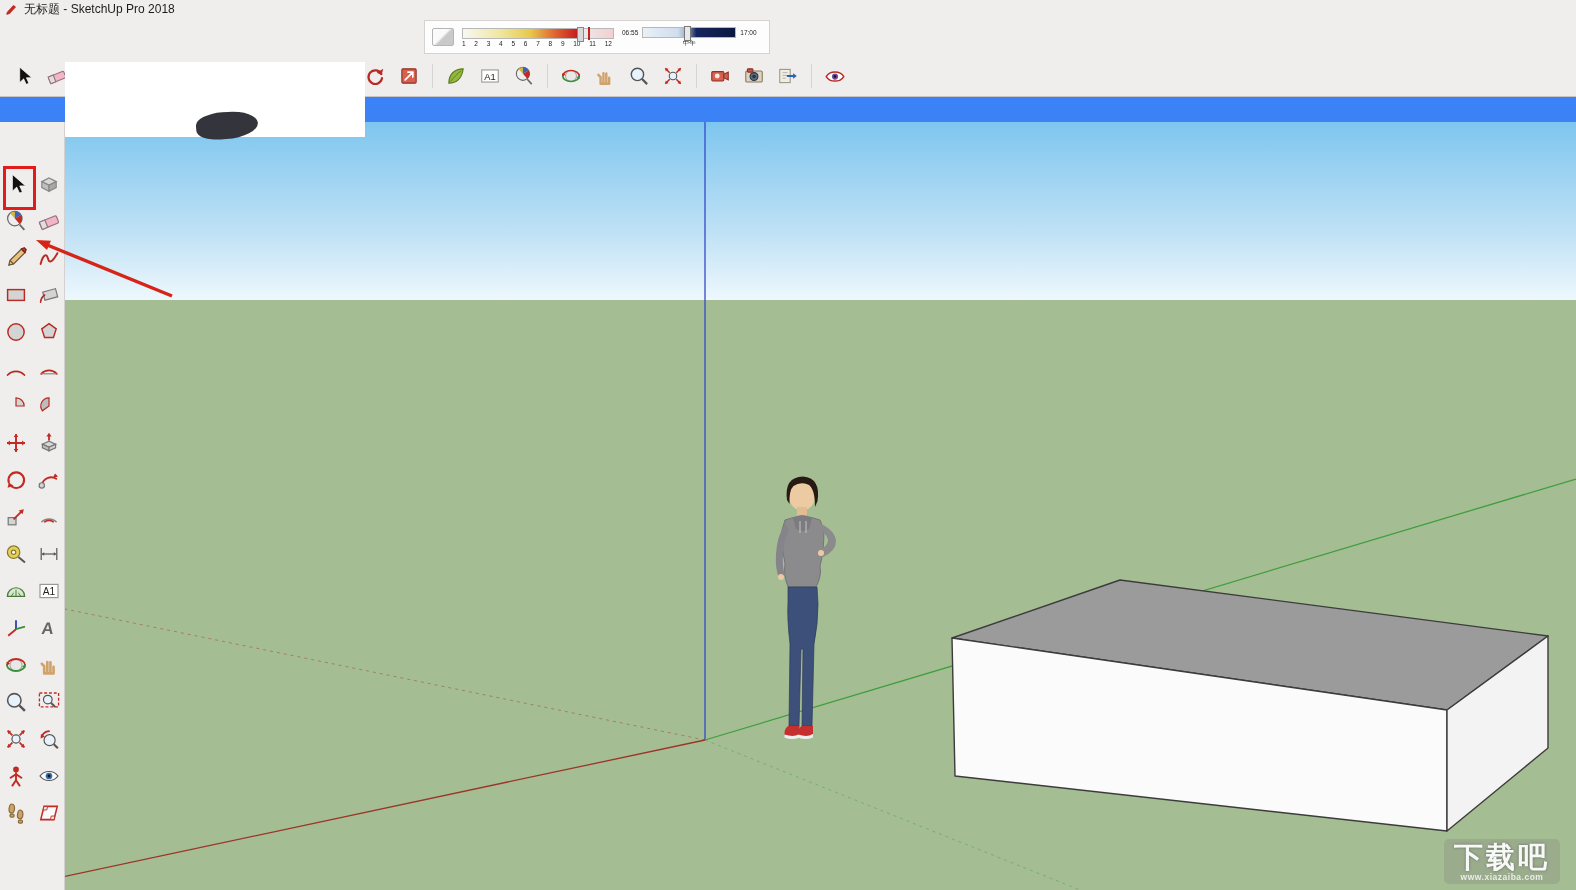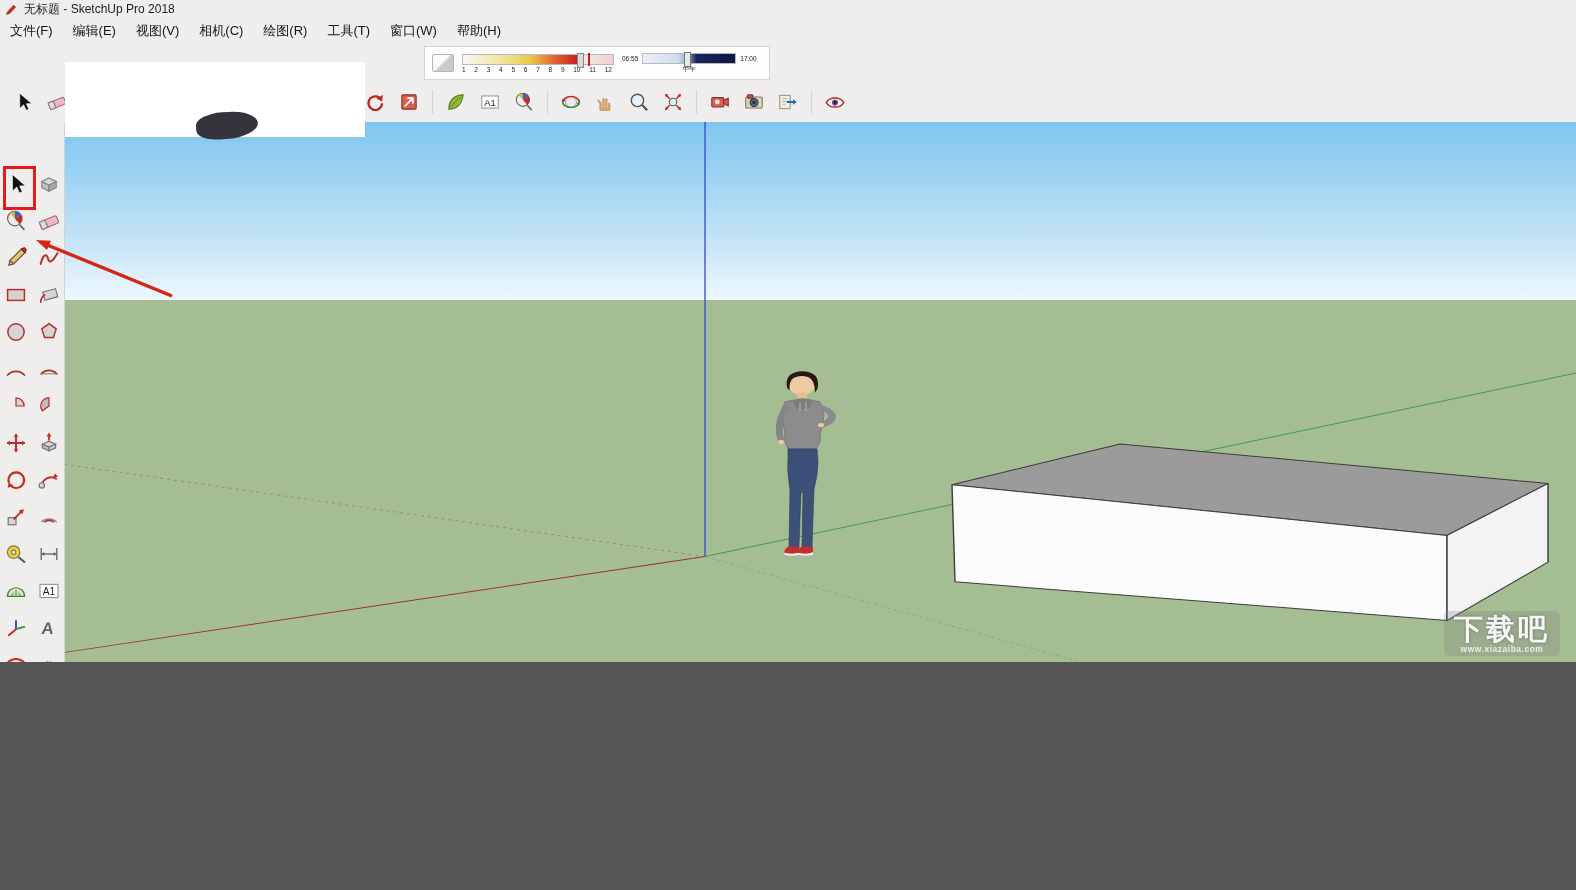--- a/index.html
+++ b/index.html
@@ -1,16 +1,16 @@
 <!DOCTYPE html>
 <html><head>
 <meta charset="utf-8">
 <style>
   html,body{margin:0;padding:0;background:#555;}
-  #app{position:relative;width:1576px;height:662px;background:#3b82f6;
+  #app{position:relative;width:1576px;height:890px;background:#3b82f6;
        font-family:"Liberation Sans","DejaVu Sans",sans-serif;overflow:hidden;
        -webkit-font-smoothing:antialiased;}
   
   .titlebar{height:18px;display:flex;align-items:center;gap:6px;padding-left:5px;
             font-size:12px;color:#1c1c1c;background:#f0eded;}
   .app-logo{width:13px;height:13px;flex:0 0 auto;}
   
   .menubar{height:26px;display:flex;align-items:center;gap:20px;padding-left:10px;
            font-size:13px;color:#151515;background:#f0eded;}
   .menu-item{cursor:default;}
@@ -76,30 +76,20 @@
 <div id="app" style="--sky-top: #7ec6ef; --sky-bottom: #eef8fd; --ground: #a5bd92; --axis-blue: #3349c8; --axis-green: #3f9e3f; --axis-red: #9c342a; --box-top: #9b9b9b; --box-front: #fbfbfb; --box-side: #f3f3f3; --edge: #3c3c3c; --annotation: #e21b1b;">
 
   <div class="titlebar">
     <svg class="app-logo" viewBox="0 0 20 20">
       <path d="M3 14 L13 3 l4 3 L7 17 Z" fill="#c22b22"></path>
       <path d="M3 14 l4 3 -5 1 Z" fill="#8a1d16"></path>
     </svg>
     <span>无标题 - SketchUp Pro 2018</span>
   </div>
 
-  <div class="menubar" id="menubar">
-      <span class="menu-item">文件(F)</span>
-      <span class="menu-item">编辑(E)</span>
-      <span class="menu-item">视图(V)</span>
-      <span class="menu-item">相机(C)</span>
-      <span class="menu-item">绘图(R)</span>
-      <span class="menu-item">工具(T)</span>
-      <span class="menu-item">窗口(W)</span>
-      <span class="menu-item">帮助(H)</span>
-    </div>
 
   <div class="toolbar-zone">
     <div class="shadow-panel">
       <div class="shadow-toggle"></div>
       <div class="slider-group">
         <div class="month-bar">
           <div class="month-handle"></div>
           <div class="month-mark"></div>
         </div>
         <div class="month-ticks" id="monthticks">

